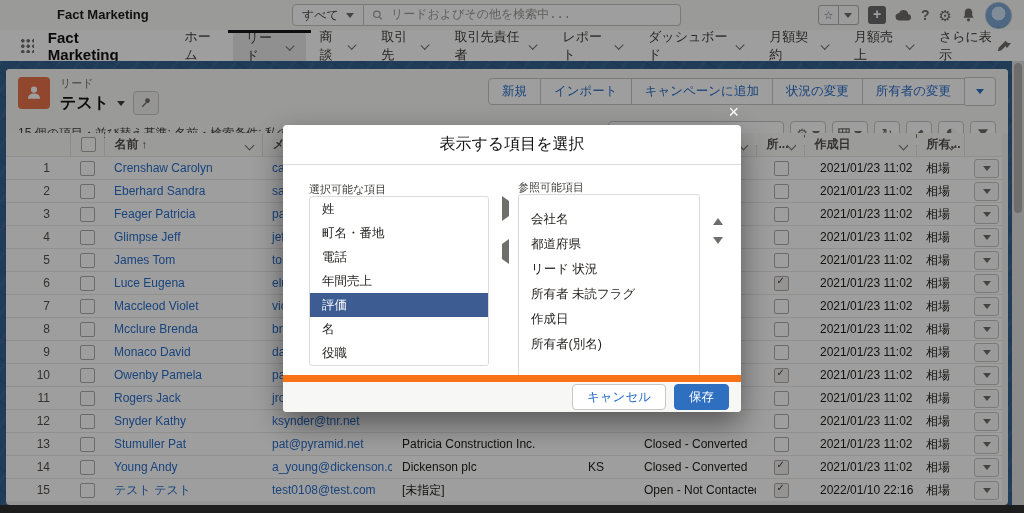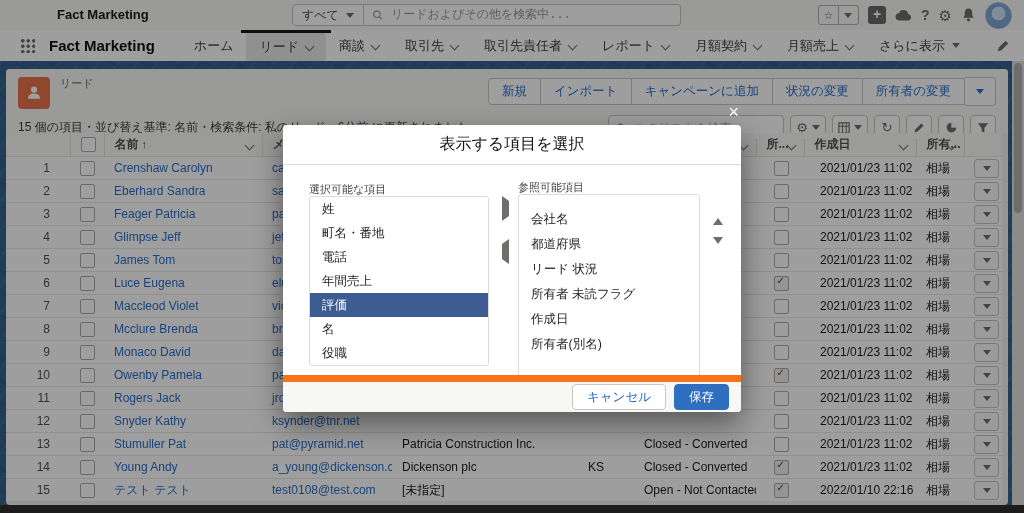--- a/index.html
+++ b/index.html
@@ -212,20 +212,24 @@
         </div>
         <div class="tab">
           <span>取引先責任者</span>
           <i class="chev"></i>
         </div>
         <div class="tab">
           <span>レポート</span>
           <i class="chev"></i>
         </div>
         <div class="tab">
+          <span>ダッシュボード</span>
+          <i class="chev"></i>
+        </div>
+        <div class="tab">
           <span>月額契約</span>
           <i class="chev"></i>
         </div>
         <div class="tab">
           <span>月額売上</span>
           <i class="chev"></i>
         </div>
         <div class="tab">
           <span>さらに表示</span>
           <i class="caret gray"></i>
@@ -242,20 +246,30 @@
       <div class="panel-head">
         <div class="ph-row1">
           <div class="objicon">
             <svg width="18" height="18" viewBox="0 0 16 16">
               <circle cx="8" cy="5" r="2.7" fill="#fff"></circle>
               <path d="M2.6 13.2c0-3.1 2.5-4.7 5.4-4.7s5.4 1.6 5.4 4.7z" fill="#fff"></path>
             </svg>
           </div>
           <div class="titles">
             <div class="objlabel">リード</div>
+            <div class="viewrow">
+              <span class="viewname">テスト</span>
+              <i class="caret"></i>
+              <div class="pinbtn">
+                <svg width="12" height="12" viewBox="0 0 16 16">
+                  <circle cx="10" cy="5" r="3.2" fill="#6e6c6a"></circle>
+                  <path d="M8.2 7.8L3 13" stroke="#6e6c6a" stroke-width="1.8"></path>
+                </svg>
+              </div>
+            </div>
           </div>
           <div class="ph-actions">
             <div class="actgrp" id="actbtns">
                 <button class="act">新規</button>
                 <button class="act">インポート</button>
                 <button class="act">キャンペーンに追加</button>
                 <button class="act">状況の変更</button>
                 <button class="act">所有者の変更</button>
               </div>
             <div class="ovflbtn">

